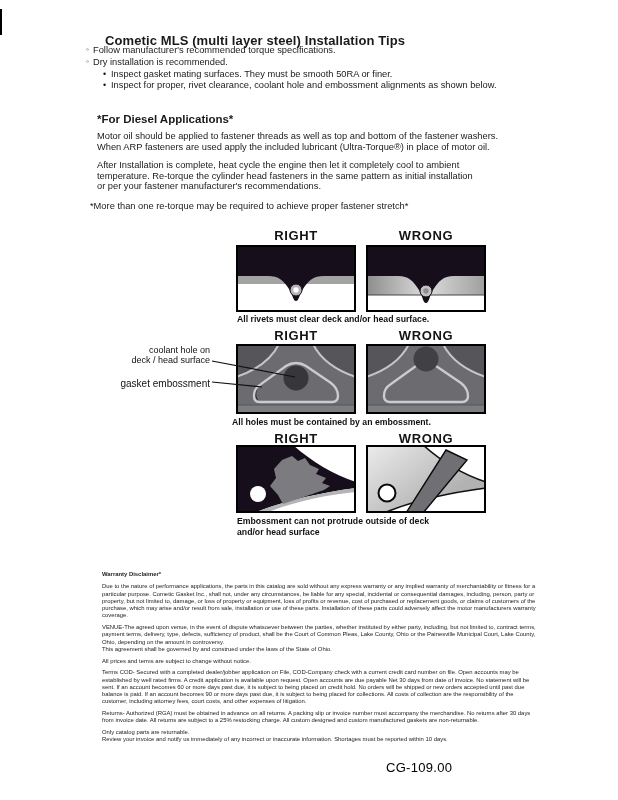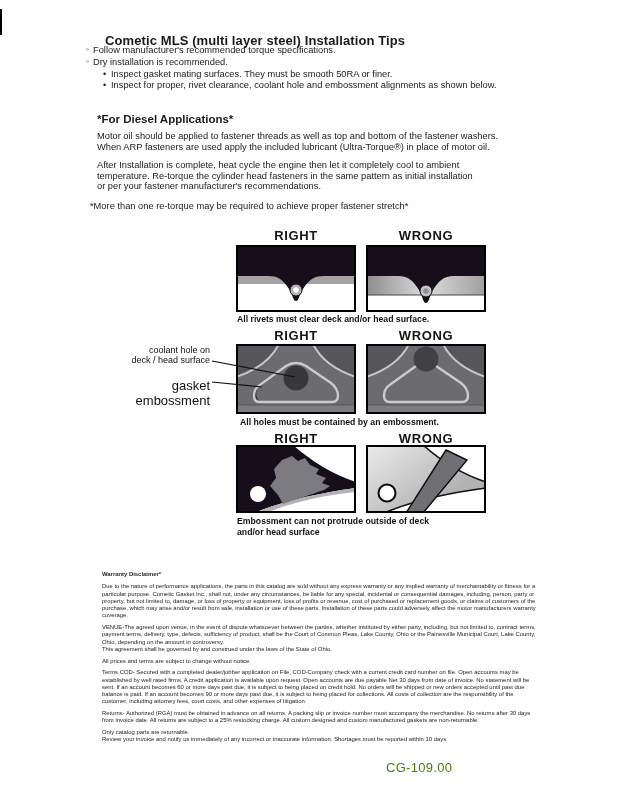--- a/index.html
+++ b/index.html
@@ -20,31 +20,31 @@
   #para2{left:97px;top:160px;}
   #note{left:90px;top:201px;}
   .dlabel{width:120px;text-align:center;font-size:13px;font-weight:700;letter-spacing:0.6px;color:#141414;}
   .dcap{font-size:8.7px;font-weight:700;color:#111;}
   .dbox svg{display:block;}
   #d1-label-r{left:236px;top:228px;} #d1-label-w{left:366px;top:228px;}
   #d1-box-r{left:236px;top:245px;}  #d1-box-w{left:366px;top:245px;}
   #d1-cap{left:237px;top:314px;}
   #d2-label-r{left:236px;top:328px;} #d2-label-w{left:366px;top:328px;}
   #d2-box-r{left:236px;top:344px;}  #d2-box-w{left:366px;top:344px;}
-  #d2-cap{left:240px;top:417px;}
+  #d2-cap{left:232px;top:417px;}
   #d3-label-r{left:236px;top:431px;} #d3-label-w{left:366px;top:431px;}
   #d3-box-r{left:236px;top:445px;}  #d3-box-w{left:366px;top:445px;}
   #d3-cap{left:237px;top:516px;line-height:10.5px;}
   .lab-coolant{left:95px;top:345px;width:115px;text-align:right;font-size:9px;line-height:10.2px;color:#111;}
-  .lab-gasket{left:95px;top:378px;width:115px;text-align:right;font-size:13px;color:#111;}
+  .lab-gasket{left:95px;top:378px;width:115px;text-align:right;font-size:10px;color:#111;}
   .leaders{left:205px;top:349px;}
   .disc{left:102px;top:571px;width:437px;font-size:5.9px;line-height:7.25px;color:#232323;}
   .disc p{margin:0 0 4.5px 0;}
   .disc .dh{font-weight:700;margin:0 0 5px 0;}
-  .footer{left:386px;top:760px;font-size:13px;color:#4d7c0f;letter-spacing:0.3px;}
+  .footer{left:386px;top:760px;font-size:13px;color:#000000;letter-spacing:0.3px;}
 </style>
 </head>
 <body>
 
 <div class="page">
 
   <div class="abs edge-mark"></div>
 
   <h1 class="abs title">Cometic MLS (multi layer steel) Installation Tips</h1>
 

